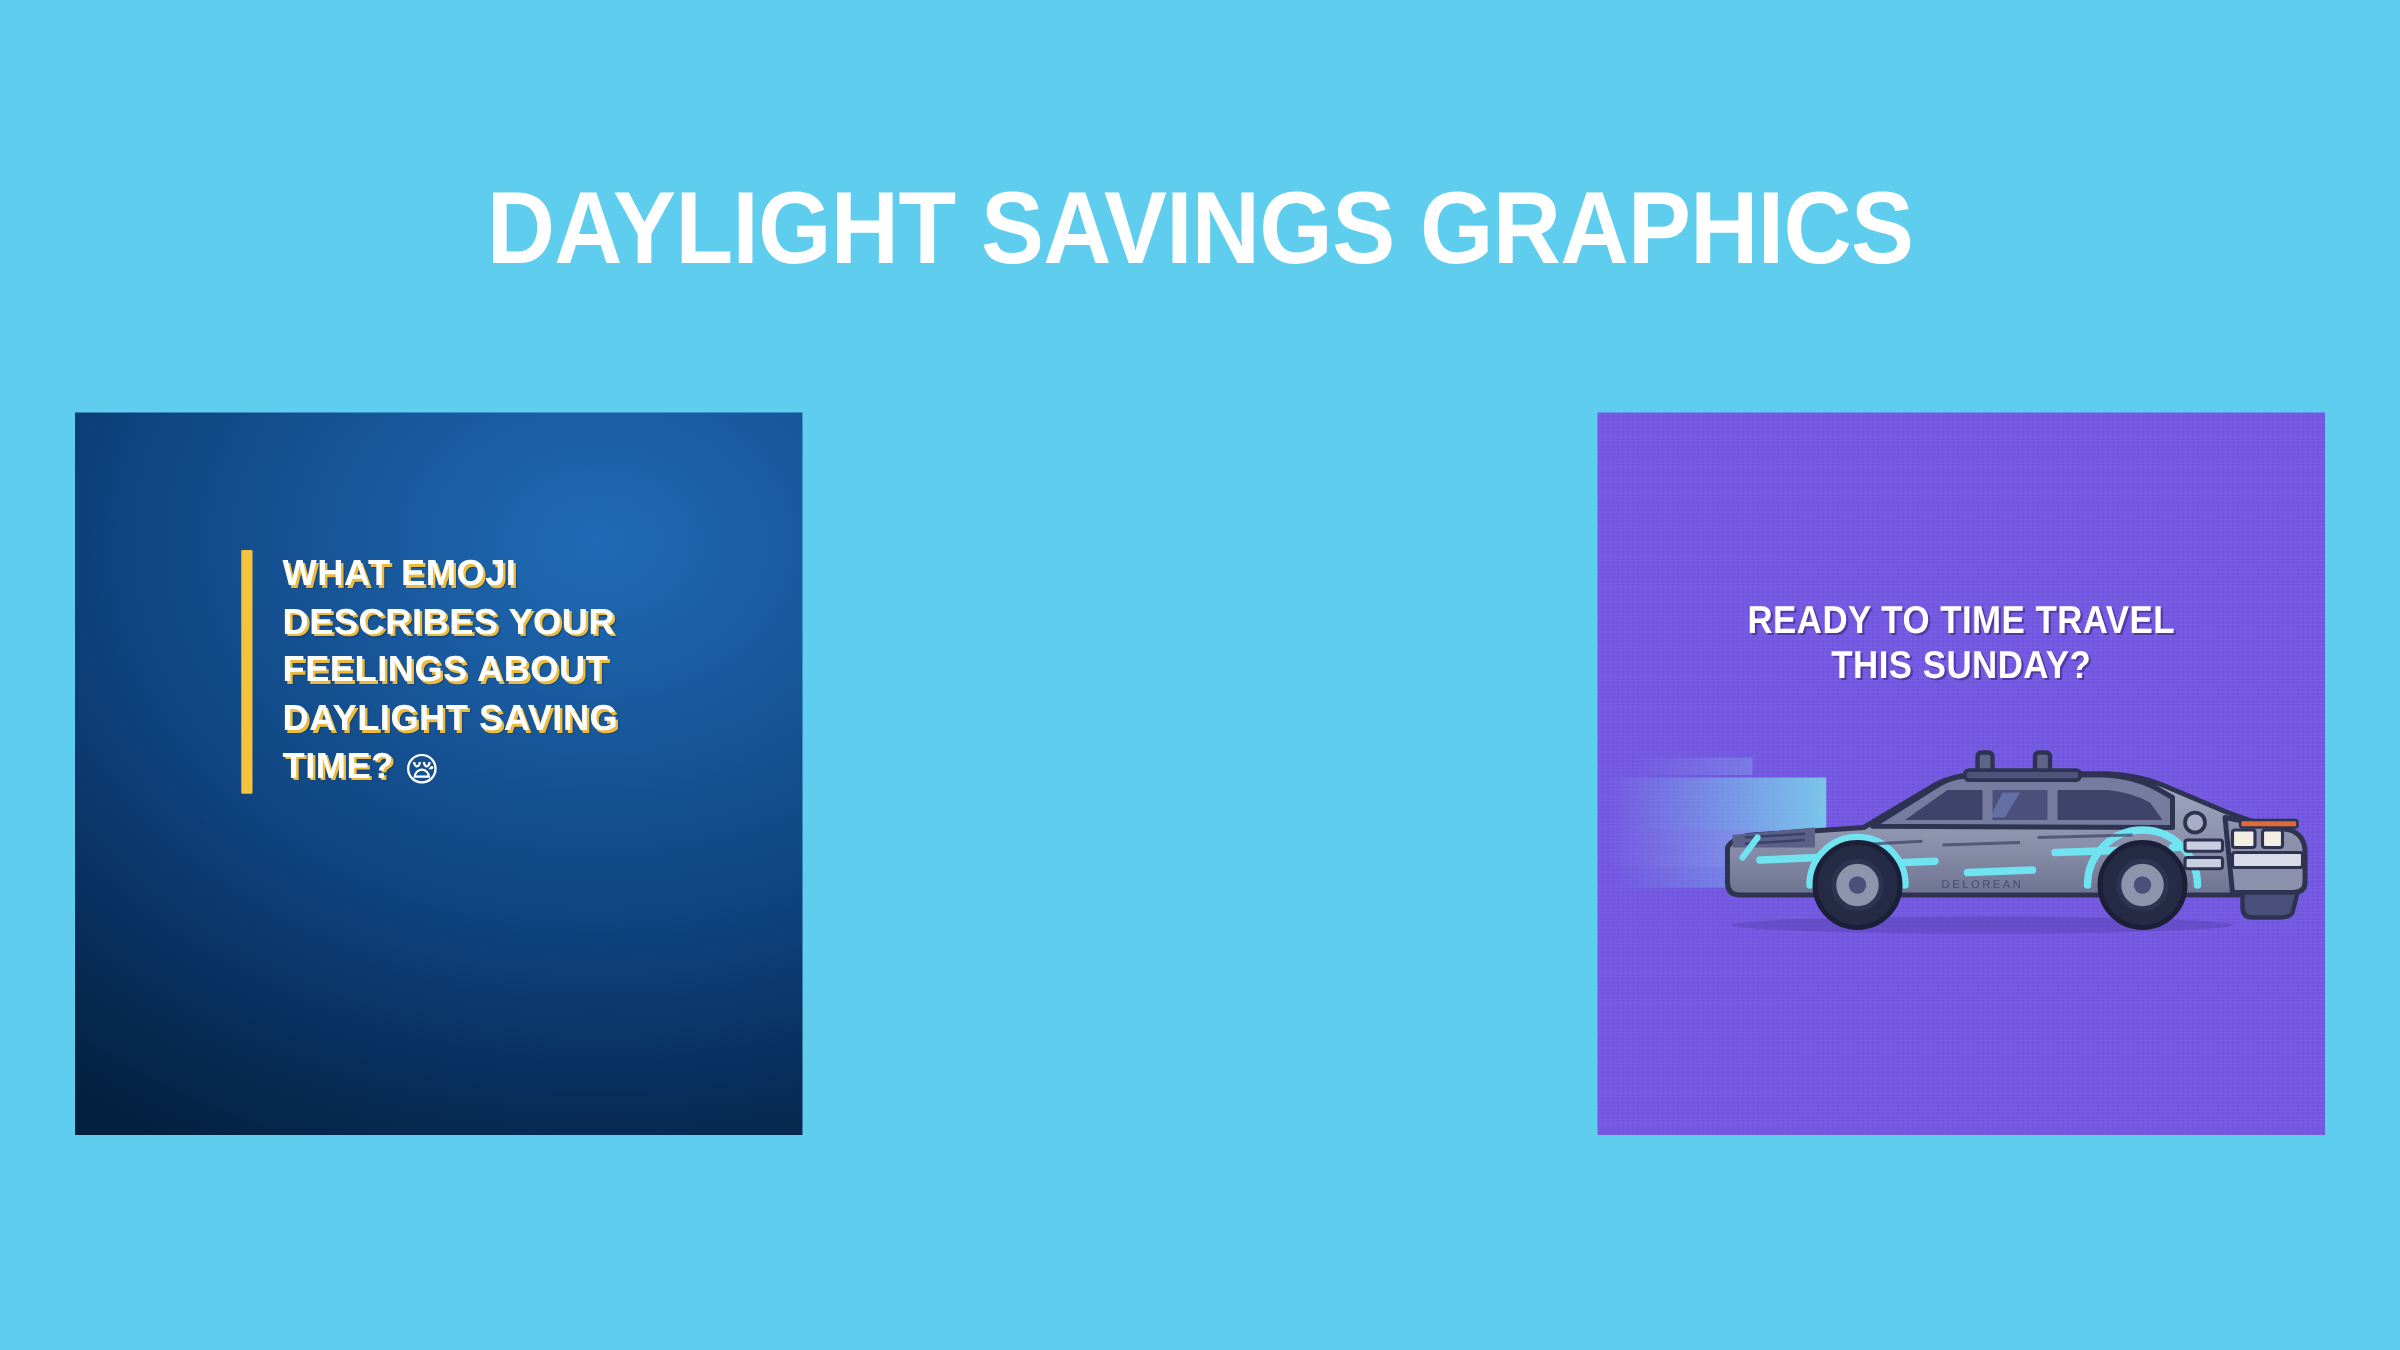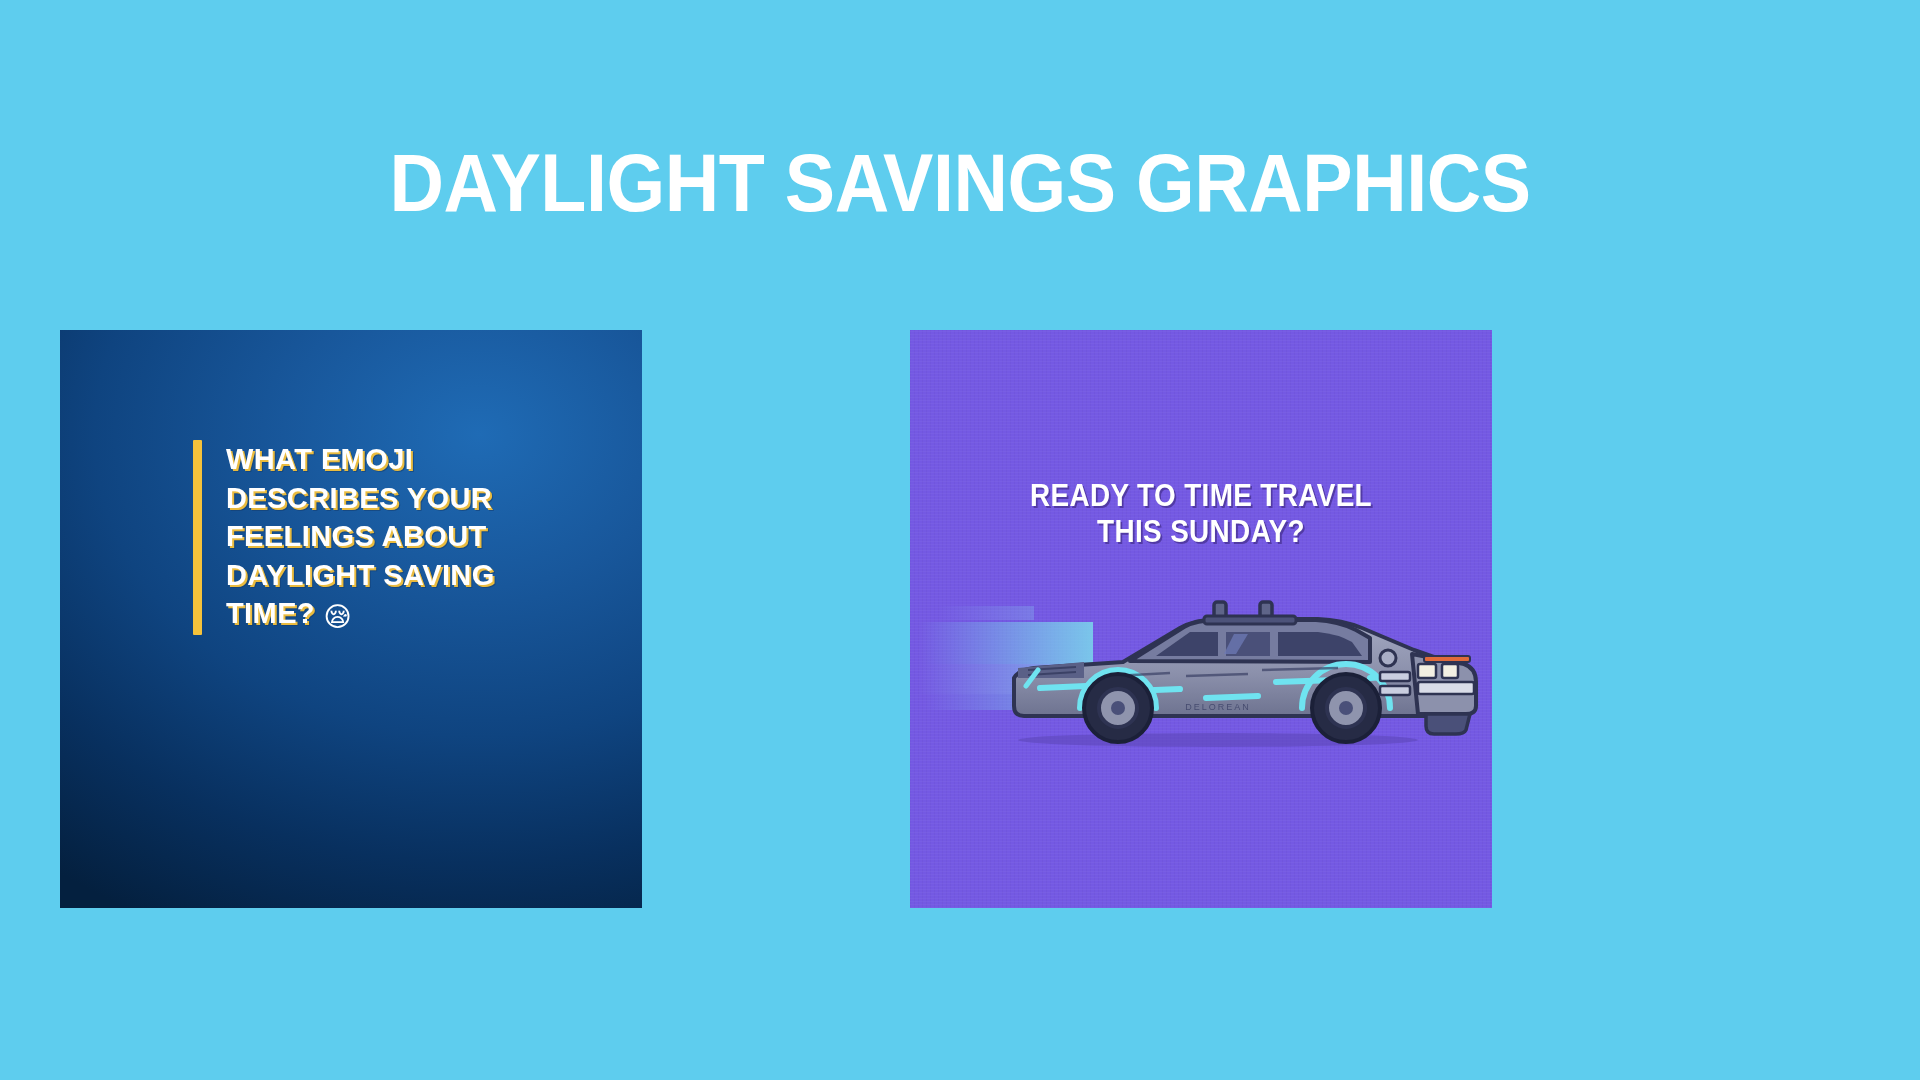--- a/index.html
+++ b/index.html
@@ -31,21 +31,21 @@
     transform: scaleX(0.92);
     transform-origin: center top;
     white-space: nowrap;
   }
 
   
   .cards {
     position: absolute;
     top: 330px;
     left: 60px;
-    width: 1432px;
+    width: 1800px;
     height: 578px;
     display: flex;
     justify-content: space-between;
   }
   .card {
     position: relative;
     width: 582px;
     height: 578px;
     overflow: hidden;
   }

